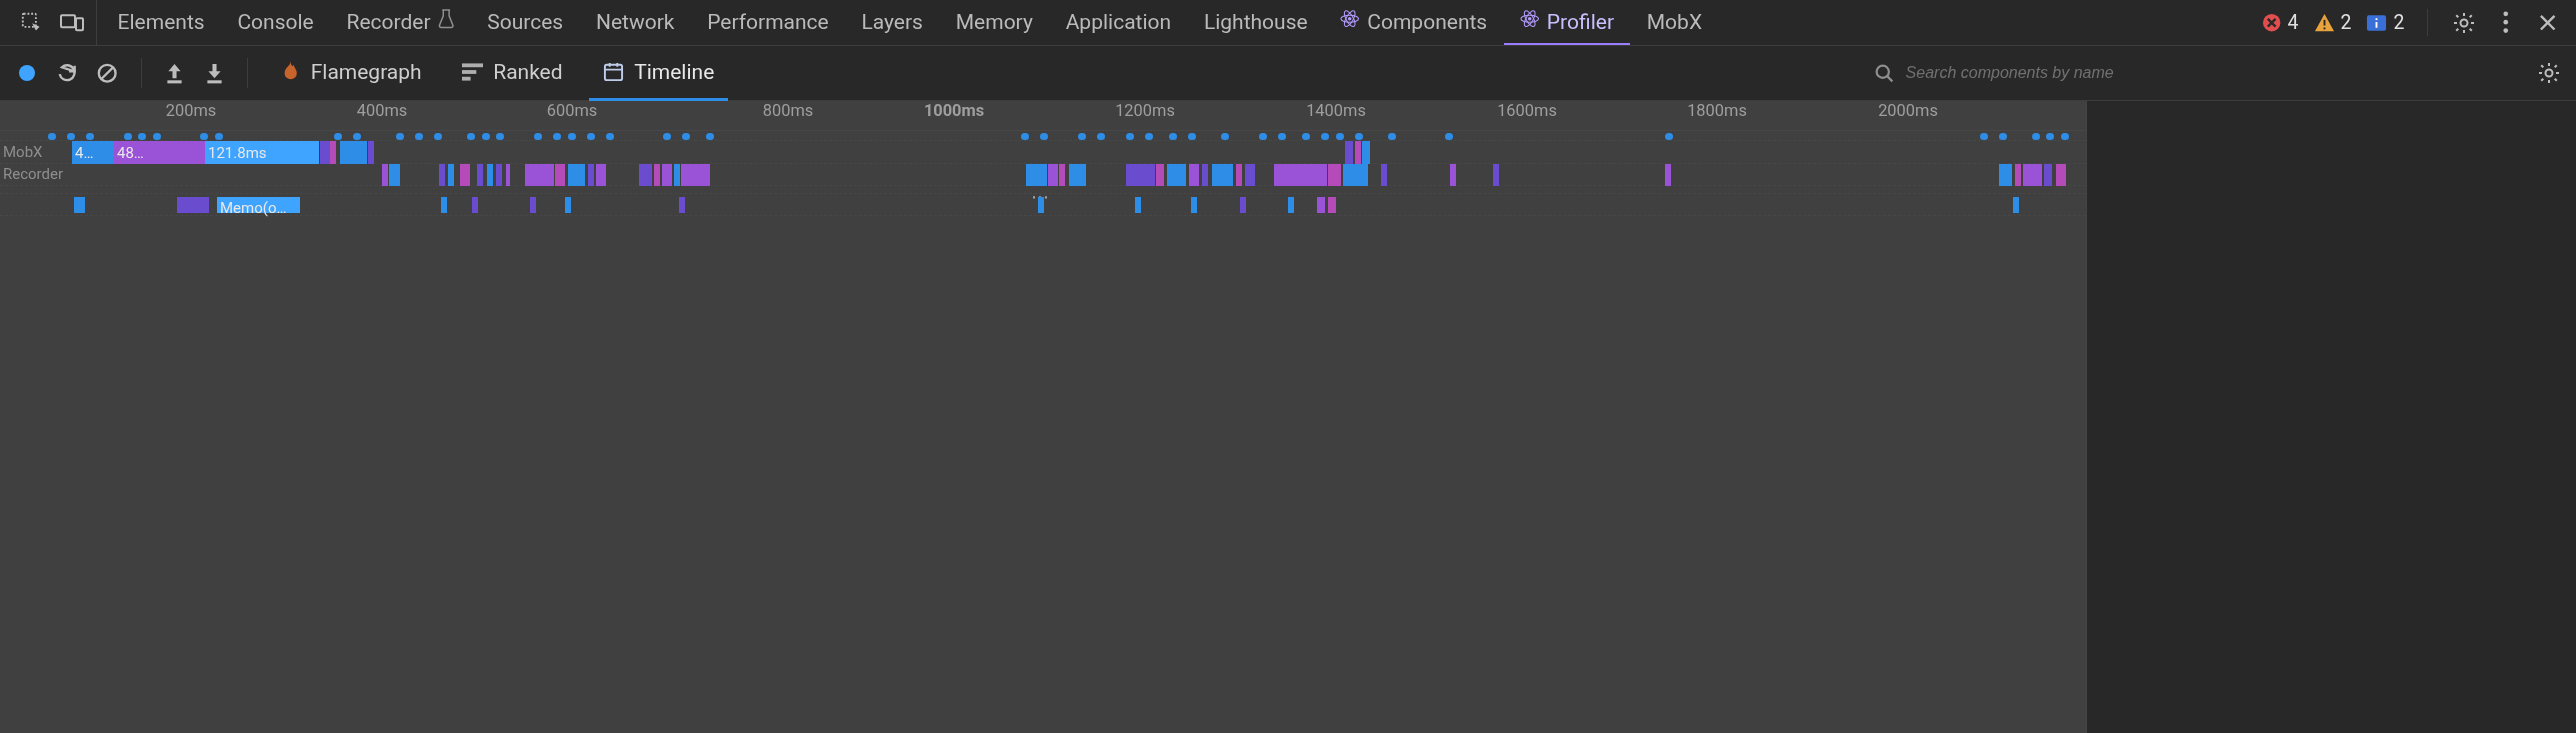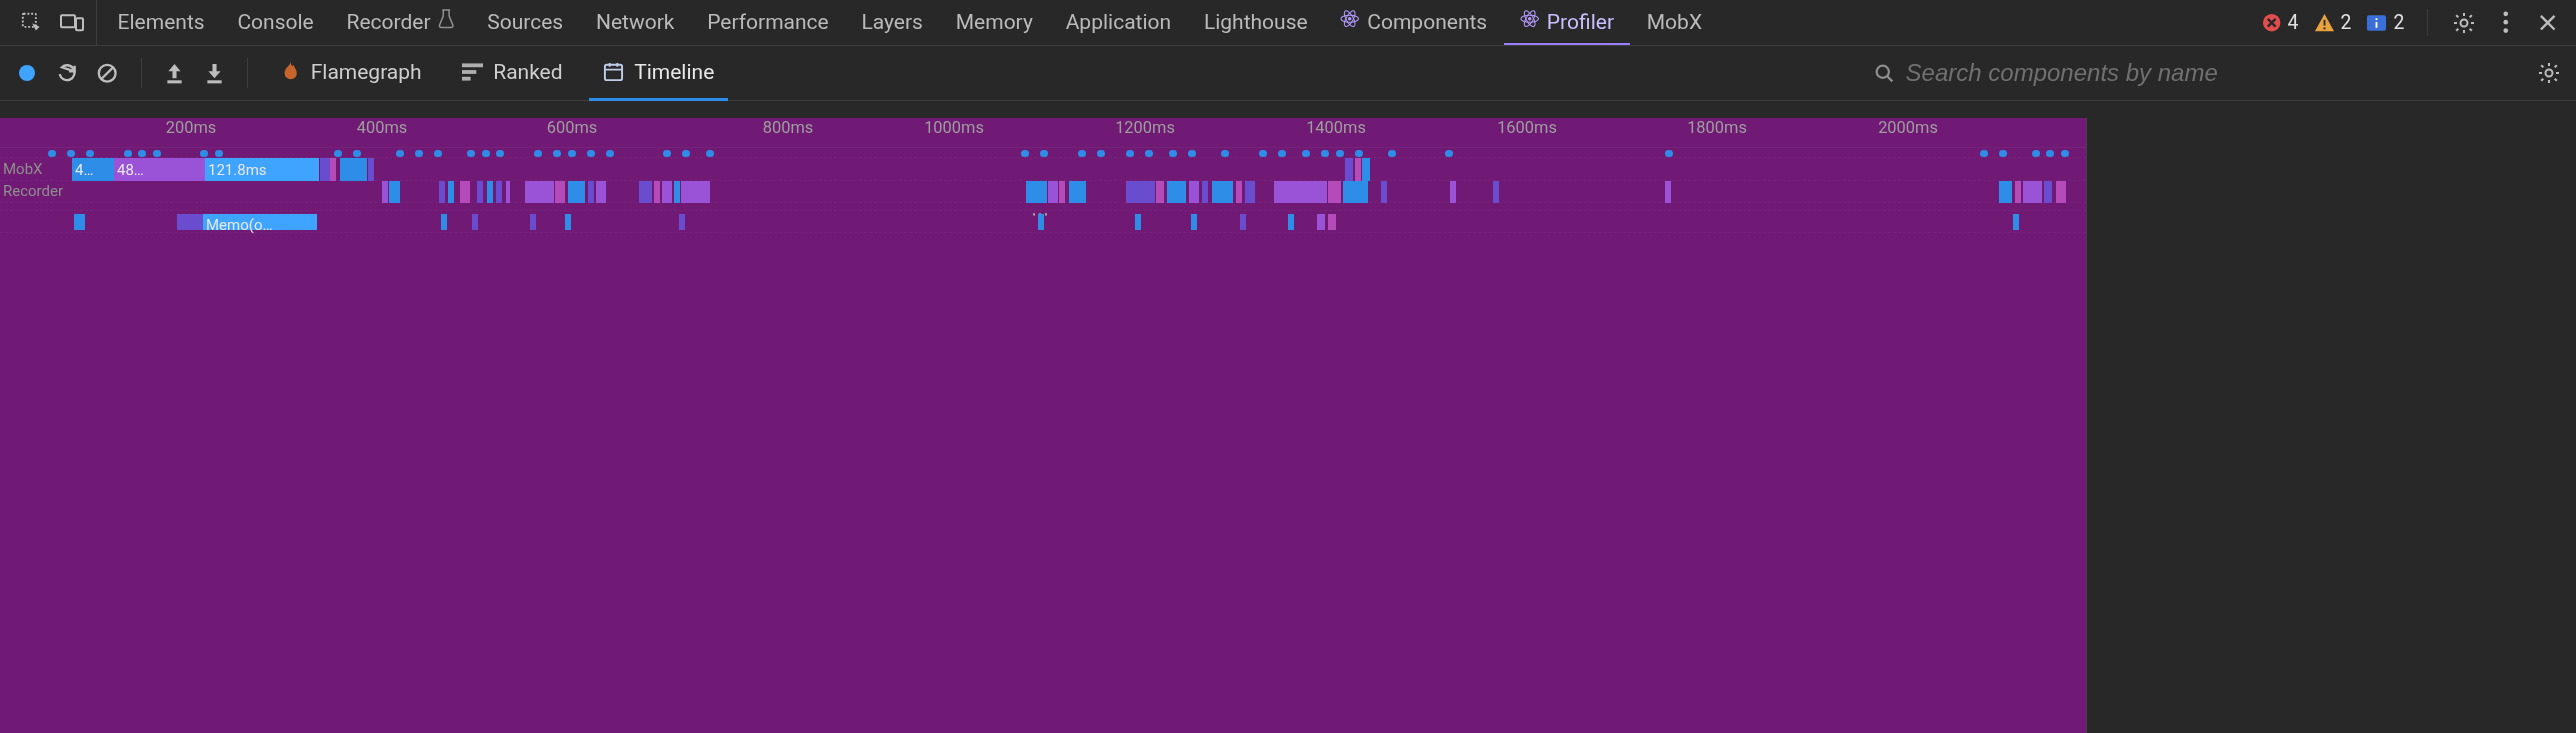--- a/index.html
+++ b/index.html
@@ -24,25 +24,25 @@
   .toolbar { height: 55px; background: #282828; border-bottom: 0.7px solid #3d3d3d; display: flex; align-items: center; padding: 0 13.4px; gap: 13.4px; }
   .toolbar .group { display: flex; align-items: center; gap: 13.4px; }
   .toolbar .div { width: 0.7px; height: 30px; background: #3d3d3d; margin: 0 6px; }
   .record-dot { width: 16.4px; height: 16.4px; border-radius: 50%; background: #3fa4ff; display: inline-block; }
   .icon-btn { width: 27px; height: 27px; display: inline-flex; align-items: center; justify-content: center; color: #bdbdbd; cursor: pointer; }
   .view-tab { display: flex; align-items: center; gap: 10.4px; padding: 0 13.4px; height: 55px; color: #cfcfcf; cursor: pointer; border-bottom: 3px solid transparent; margin-bottom: -0.7px; }
   .view-tab.active { border-bottom-color: #2e8de6; color: #e8e8e8; }
   .view-tab svg { opacity: 0.9; }
   .toolbar .spacer { flex: 1; }
   .search-wrap { display: flex; align-items: center; gap: 10.4px; width: 648px; }
-  .search-input { flex: 1; background: transparent; border: none; outline: none; color: #ec4899; font-size: 24px; font-style: italic; opacity: 0.7; }
+  .search-input { flex: 1; background: transparent; border: none; outline: none; color: #ec4899; font-size: 16px; font-style: italic; opacity: 0.7; }
   .search-input::placeholder { color: #8f8f8f; font-style: italic; }
 
   
-  .panel { flex: 1; position: relative; background: #701a75; display: flex; margin-top: 17px; }
+  .panel { flex: 1; position: relative; background: #404040; display: flex; }
   .timeline-body { width: 2087px; height: 100%; position: relative; border-right: 0.7px solid #444; }
   .ruler { height: 30px; position: relative; border-bottom: 0.7px solid rgba(255,255,255,0.04); }
   .ruler .tick { position: absolute; top: 0; font-size: 16.4px; color: #9e9e9e; transform: translateX(-50%); }
 
   .row { position: relative; height: 22.4px; border-bottom: 0.7px dashed rgba(255,255,255,0.04); }
   .row.first { height: 10.4px; }
   .row .rowlabel { position: absolute; left: 3px; top: 1.5px; font-size: 15px; color: #8e8e8e; z-index: 3; }
   .dot { position: absolute; top: 1.5px; width: 7.5px; height: 7.5px; border-radius: 50%; background: #2e8de6; }
   .bar { position: absolute; top: 0; height: 100%; }
   .bar.render { top: 0; height: 22.4px; }
@@ -260,21 +260,21 @@
   </span>
 </div>
 
 <div class="panel">
   <div class="timeline-body">
     <div class="ruler" id="ruler">
         <span class="tick" style="left: 191px;">200ms</span>
         <span class="tick" style="left: 382px;">400ms</span>
         <span class="tick" style="left: 572px;">600ms</span>
         <span class="tick" style="left: 788px;">800ms</span>
-        <span class="tick" style="left: 954px;">1000ms</span>
+        <span class="tick" style="left: 954px; font-weight: bold;">1000ms</span>
         <span class="tick" style="left: 1145px;">1200ms</span>
         <span class="tick" style="left: 1336px;">1400ms</span>
         <span class="tick" style="left: 1527px;">1600ms</span>
         <span class="tick" style="left: 1717px;">1800ms</span>
         <span class="tick" style="left: 1908px;">2000ms</span>
       </div>
     <div class="row first" id="row-dots">
         <span class="dot" style="left: 48px;"></span>
         <span class="dot" style="left: 67px;"></span>
         <span class="dot" style="left: 86px;"></span>
@@ -387,21 +387,21 @@
         <div class="bar render c-purple" style="left: 2023px; width: 19px;"></div>
         <div class="bar render c-violet" style="left: 2044px; width: 7.6px;"></div>
         <div class="bar render c-pink" style="left: 2056px; width: 9.5px;"></div>
       </div>
     <div class="row" style="height:7.5px">
       <span class="ellipsis" id="ellipsis" style="left: 1040px;">⋯</span>
     </div>
     <div class="row memo" id="row-memo">
         <div class="bar render c-blue" style="left: 74px; width: 11.4px;"></div>
         <div class="bar render c-violet" style="left: 177px; width: 32px;"></div>
-        <div class="bar render c-cyan" style="left: 203px; width: 114px;">
+        <div class="bar render c-cyan" style="left: 217px; width: 83px;">
           <span class="lbl">Memo(o…</span>
         </div>
         <div class="bar render c-blue" style="left: 441px; width: 5.7px;"></div>
         <div class="bar render c-violet" style="left: 472px; width: 5.7px;"></div>
         <div class="bar render c-violet" style="left: 530px; width: 5.7px;"></div>
         <div class="bar render c-blue" style="left: 565px; width: 5.7px;"></div>
         <div class="bar render c-violet" style="left: 679px; width: 5.7px;"></div>
         <div class="bar render c-blue" style="left: 1038px; width: 5.7px;"></div>
         <div class="bar render c-blue" style="left: 1135px; width: 5.7px;"></div>
         <div class="bar render c-blue" style="left: 1191px; width: 5.7px;"></div>

